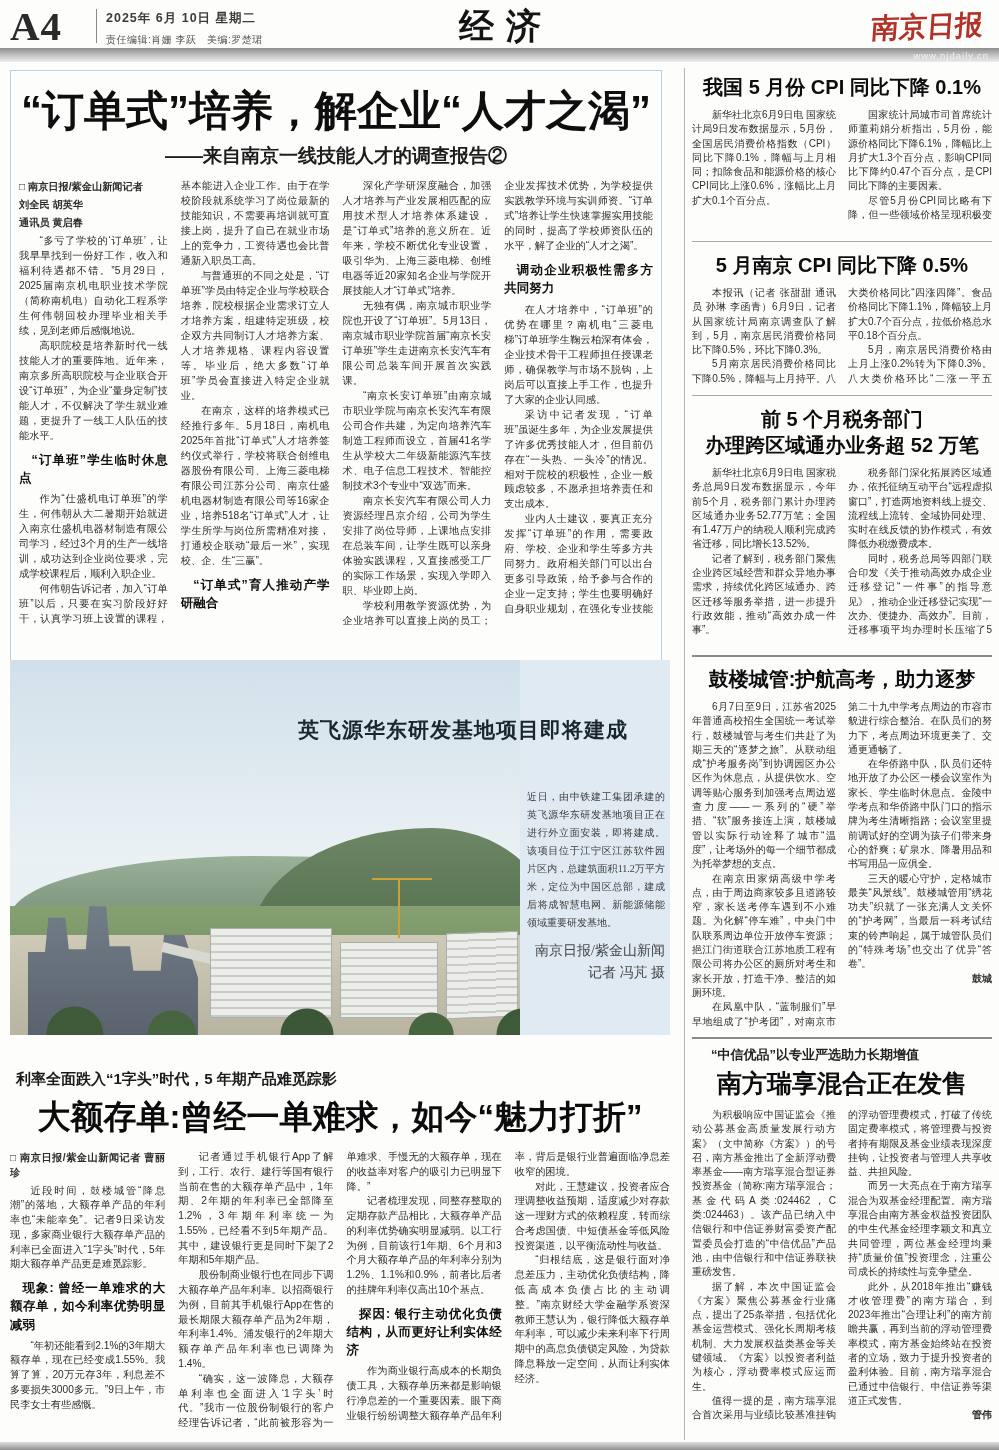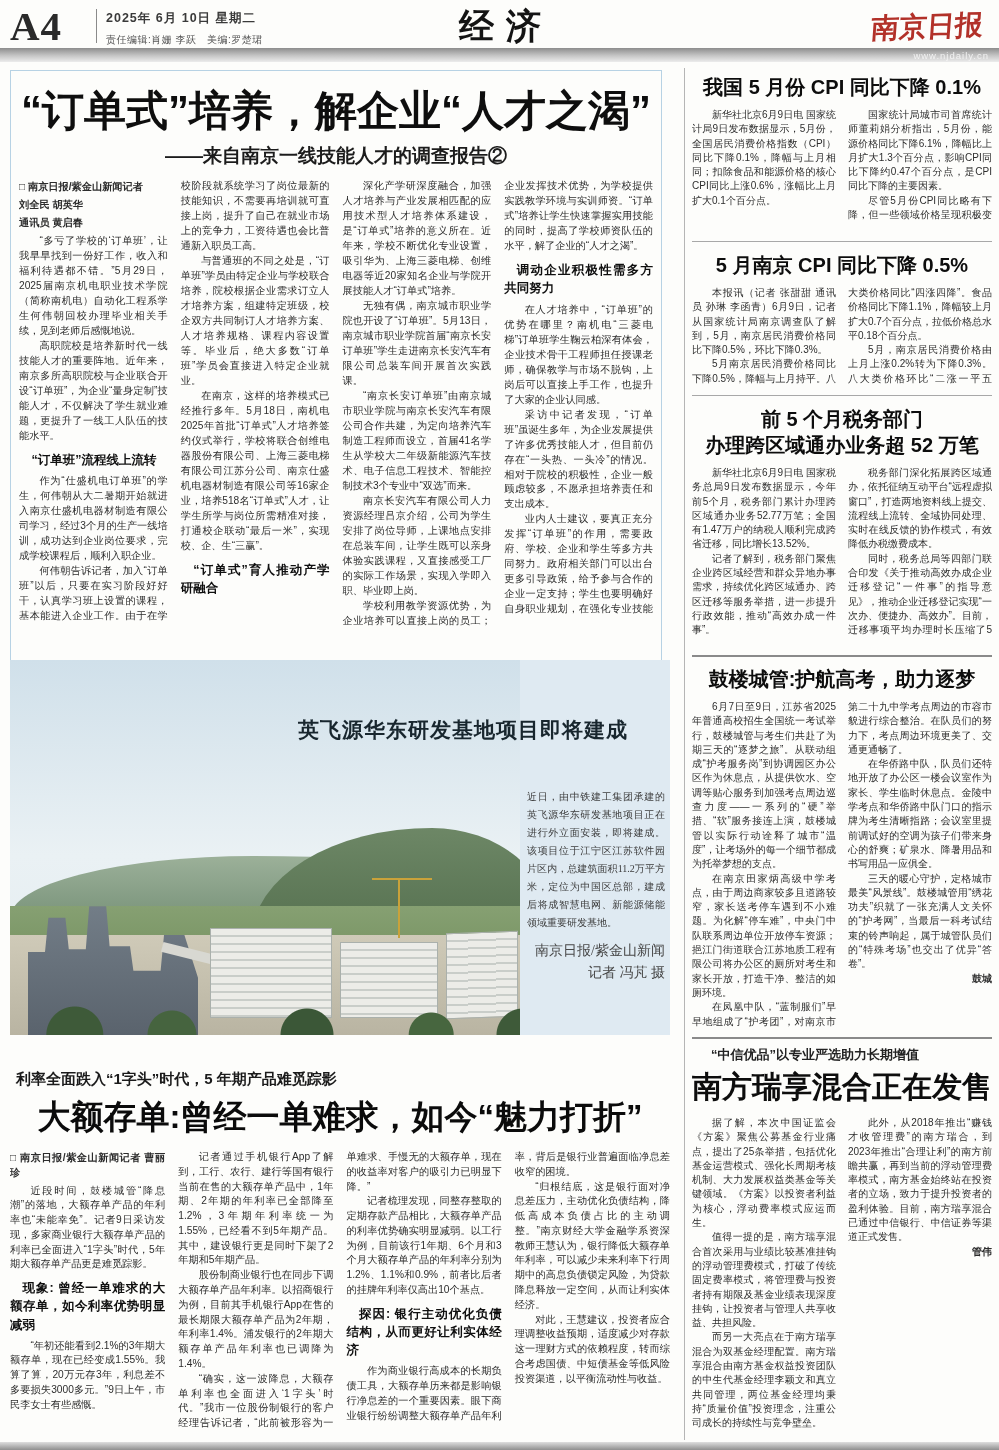--- a/index.html
+++ b/index.html
@@ -71,21 +71,21 @@
   .bottom .body-cols{height:288px;column-count:4;column-gap:13px;column-fill:auto;overflow:hidden;
         font-size:10.2px;line-height:1.45;text-align:justify;color:#2c2c2c;}
   
   .vline{position:absolute;left:684px;top:68px;height:1372px;width:1px;background:#b5b5b5;}
   .rart{position:absolute;left:692px;width:300px;}
   .rart .rhead{font-size:20px;font-weight:900;text-align:center;margin:4px 0 8px;color:#0d0d0d;line-height:1.3;}
   .rart .body-cols{column-count:2;column-gap:12px;column-fill:auto;overflow:hidden;
         font-size:10px;line-height:1.43;text-align:justify;color:#2d2d2d;}
   .rdiv{position:absolute;left:692px;width:300px;height:1px;background:#a8a8a8;}
   .rkicker{font-size:13px;font-weight:bold;color:#222;margin:0 0 3px 19px;}
-  .rhead-big{font-size:30px;font-weight:900;text-align:center;margin:3px 0 8px;color:#0d0d0d;}
+  .rhead-big{font-size:25px;font-weight:900;text-align:center;margin:3px 0 8px;color:#0d0d0d;}
   .botstrip{position:absolute;left:0;right:0;bottom:0;height:8px;background:linear-gradient(#dedede,#8f8f8f);}
 </style>
 </head>
 <body>
 
 <div class="page">
 
   <div class="pageno">A4</div>
   <div class="hdr-div"></div>
   <div class="dateblock">
@@ -99,21 +99,21 @@
 
   <div class="lead">
     <h1>“订单式”培养，解企业“人才之渴”</h1>
     <h2>——来自南京一线技能人才的调查报告②</h2>
     <div class="body-cols">
         <p class="byline">□ 南京日报/紫金山新闻记者</p>
         <p class="byline">刘全民 胡英华</p>
         <p class="byline">通讯员 黄启春</p>
         <p>“多亏了学校的‘订单班’，让我早早找到一份好工作，收入和福利待遇都不错。”5月29日，2025届南京机电职业技术学院（简称南机电）自动化工程系学生何伟朝回校办理毕业相关手续，见到老师后感慨地说。</p>
         <p>高职院校是培养新时代一线技能人才的重要阵地。近年来，南京多所高职院校与企业联合开设“订单班”，为企业“量身定制”技能人才，不仅解决了学生就业难题，更提升了一线工人队伍的技能水平。</p>
-        <h4 class="sub">“订单班”流程线上流转</h4>
+        <h4 class="sub">“订单班”学生临时休息点</h4>
         <p>作为“仕盛机电订单班”的学生，何伟朝从大二暑期开始就进入南京仕盛机电器材制造有限公司学习，经过3个月的生产一线培训，成功达到企业岗位要求，完成学校课程后，顺利入职企业。</p>
         <p>何伟朝告诉记者，加入“订单班”以后，只要在实习阶段好好干，认真学习班上设置的课程，基本能进入企业工作。由于在学校阶段就系统学习了岗位最新的技能知识，不需要再培训就可直接上岗，提升了自己在就业市场上的竞争力，工资待遇也会比普通新入职员工高。</p>
         <p>与普通班的不同之处是，“订单班”学员由特定企业与学校联合培养，院校根据企业需求订立人才培养方案，组建特定班级，校企双方共同制订人才培养方案、人才培养规格、课程内容设置等。毕业后，绝大多数“订单班”学员会直接进入特定企业就业。</p>
         <p>在南京，这样的培养模式已经推行多年。5月18日，南机电2025年首批“订单式”人才培养签约仪式举行，学校将联合创维电器股份有限公司、上海三菱电梯有限公司江苏分公司、南京仕盛机电器材制造有限公司等16家企业，培养518名“订单式”人才，让学生所学与岗位所需精准对接，打通校企联动“最后一米”，实现校、企、生“三赢”。</p>
         <h4 class="sub">“订单式”育人推动产学研融合</h4>
         <p>深化产学研深度融合，加强人才培养与产业发展相匹配的应用技术型人才培养体系建设，是“订单式”培养的意义所在。近年来，学校不断优化专业设置，吸引华为、上海三菱电梯、创维电器等近20家知名企业与学院开展技能人才“订单式”培养。</p>
         <p>无独有偶，南京城市职业学院也开设了“订单班”。5月13日，南京城市职业学院首届“南京长安订单班”学生走进南京长安汽车有限公司总装车间开展首次实践课。</p>
         <p>“南京长安订单班”由南京城市职业学院与南京长安汽车有限公司合作共建，为定向培养汽车制造工程师而设立，首届41名学生从学校大二年级新能源汽车技术、电子信息工程技术、智能控制技术3个专业中“双选”而来。</p>
         <p>南京长安汽车有限公司人力资源经理吕京介绍，公司为学生安排了岗位导师，上课地点安排在总装车间，让学生既可以亲身体验实践课程，又直接感受工厂的实际工作场景，实现入学即入职、毕业即上岗。</p>
         <p>学校利用教学资源优势，为企业培养可以直接上岗的员工；企业发挥技术优势，为学校提供实践教学环境与实训师资。“订单式”培养让学生快速掌握实用技能的同时，提高了学校师资队伍的水平，解了企业的“人才之渴”。</p>
@@ -154,22 +154,22 @@
         <p class="byline">□ 南京日报/紫金山新闻记者 曹丽珍</p>
         <p>近段时间，鼓楼城管“降息潮”的落地，大额存单产品的年利率也“未能幸免”。记者9日采访发现，多家商业银行大额存单产品的利率已全面进入“1字头”时代，5年期大额存单产品更是难觅踪影。</p>
         <h4 class="sub">现象: 曾经一单难求的大额存单，如今利率优势明显减弱</h4>
         <p>“年初还能看到2.1%的3年期大额存单，现在已经变成1.55%。我算了算，20万元存3年，利息差不多要损失3000多元。”9日上午，市民李女士有些感慨。</p>
         <p>记者通过手机银行App了解到，工行、农行、建行等国有银行当前在售的大额存单产品中，1年期、2年期的年利率已全部降至1.2%，3年期年利率统一为1.55%，已经看不到5年期产品。其中，建设银行更是同时下架了2年期和5年期产品。</p>
         <p>股份制商业银行也在同步下调大额存单产品年利率。以招商银行为例，目前其手机银行App在售的最长期限大额存单产品为2年期，年利率1.4%。浦发银行的2年期大额存单产品年利率也已调降为1.4%。</p>
         <p>“确实，这一波降息，大额存单利率也全面进入‘1字头’时代。”我市一位股份制银行的客户经理告诉记者，“此前被形容为一单难求、手慢无的大额存单，现在的收益率对客户的吸引力已明显下降。”</p>
         <p>记者梳理发现，同整存整取的定期存款产品相比，大额存单产品的利率优势确实明显减弱。以工行为例，目前该行1年期、6个月和3个月大额存单产品的年利率分别为1.2%、1.1%和0.9%，前者比后者的挂牌年利率仅高出10个基点。</p>
         <h4 class="sub">探因: 银行主动优化负债结构，从而更好让利实体经济</h4>
         <p>作为商业银行高成本的长期负债工具，大额存单历来都是影响银行净息差的一个重要因素。眼下商业银行纷纷调整大额存单产品年利率，背后是银行业普遍面临净息差收窄的困境。</p>
+        <p>对此，王慧建议，投资者应合理调整收益预期，适度减少对存款这一理财方式的依赖程度，转而综合考虑国债、中短债基金等低风险投资渠道，以平衡流动性与收益。</p>
         <p>“归根结底，这是银行面对净息差压力，主动优化负债结构，降低高成本负债占比的主动调整。”南京财经大学金融学系资深教师王慧认为，银行降低大额存单年利率，可以减少未来利率下行周期中的高息负债锁定风险，为贷款降息释放一定空间，从而让利实体经济。</p>
-        <p>对此，王慧建议，投资者应合理调整收益预期，适度减少对存款这一理财方式的依赖程度，转而综合考虑国债、中短债基金等低风险投资渠道，以平衡流动性与收益。</p>
       </div>
   </div>
 
   <div class="vline"></div>
 
   <div class="rart" style="top:70px;height:168px;">
     <div class="rhead">我国 5 月份 CPI 同比下降 0.1%</div>
     <div class="body-cols" style="height:128px;">
         <p>新华社北京6月9日电 国家统计局9日发布数据显示，5月份，全国居民消费价格指数（CPI）同比下降0.1%，降幅与上月相同；扣除食品和能源价格的核心CPI同比上涨0.6%，涨幅比上月扩大0.1个百分点。</p>
         <p>国家统计局城市司首席统计师董莉娟分析指出，5月份，能源价格同比下降6.1%，降幅比上月扩大1.3个百分点，影响CPI同比下降约0.47个百分点，是CPI同比下降的主要因素。</p>
@@ -212,20 +212,21 @@
         <p>三天的暖心守护，定格城市最美“风景线”。鼓楼城管用“绣花功夫”织就了一张充满人文关怀的“护考网”，当最后一科考试结束的铃声响起，属于城管队员们的“特殊考场”也交出了优异“答卷”。</p>
         <p class="sig">鼓城</p>
       </div>
   </div>
   <div class="rdiv" style="top:1037px;height:2px;background:#8a8a8a;"></div>
 
   <div class="rart" style="top:1046px;height:396px;">
     <div class="rkicker">“中信优品”以专业严选助力长期增值</div>
     <div class="rhead-big">南方瑞享混合正在发售</div>
     <div class="body-cols" style="height:328px;">
+        <p>为积极响应中国证监会《推动公募基金高质量发展行动方案》（文中简称《方案》）的号召，南方基金推出了全新浮动费率基金——南方瑞享混合型证券投资基金（简称:南方瑞享混合；基金代码A类:024462，C类:024463）。该产品已纳入中信银行和中信证券财富委资产配置委员会打造的“中信优品”产品池，由中信银行和中信证券联袂重磅发售。</p>
         <p>据了解，本次中国证监会《方案》聚焦公募基金行业痛点，提出了25条举措，包括优化基金运营模式、强化长周期考核机制、大力发展权益类基金等关键领域。《方案》以投资者利益为核心，浮动费率模式应运而生。</p>
         <p>值得一提的是，南方瑞享混合首次采用与业绩比较基准挂钩的浮动管理费模式，打破了传统固定费率模式，将管理费与投资者持有期限及基金业绩表现深度挂钩，让投资者与管理人共享收益、共担风险。</p>
         <p>而另一大亮点在于南方瑞享混合为双基金经理配置。南方瑞享混合由南方基金权益投资团队的中生代基金经理李颖文和真立共同管理，两位基金经理均秉持“质量价值”投资理念，注重公司成长的持续性与竞争壁垒。</p>
         <p>此外，从2018年推出“赚钱才收管理费”的南方瑞合，到2023年推出“合理让利”的南方前瞻共赢，再到当前的浮动管理费率模式，南方基金始终站在投资者的立场，致力于提升投资者的盈利体验。目前，南方瑞享混合已通过中信银行、中信证券等渠道正式发售。</p>
         <p class="sig">管伟</p>
       </div>
   </div>
 
   <div class="botstrip"></div>
 </div>

